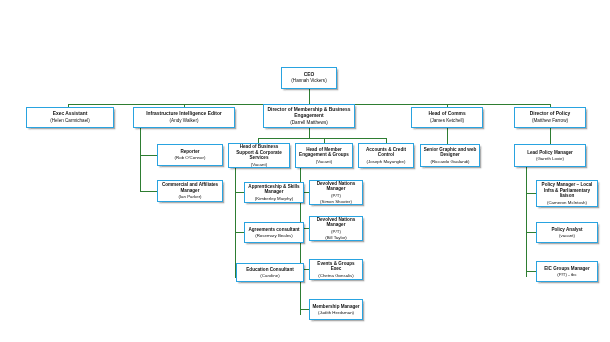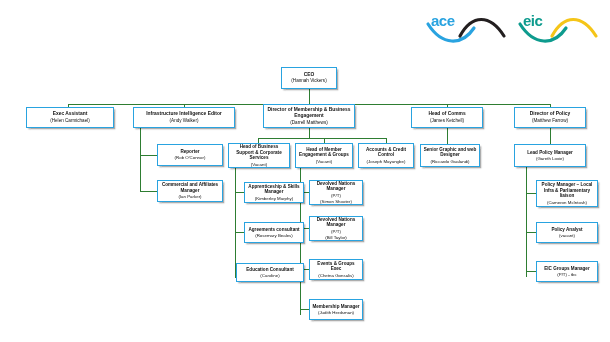--- a/index.html
+++ b/index.html
@@ -102,34 +102,20 @@
   .box.lg .role { font-size: 4.9px; }
   .box.lg .person { font-size: 4.6px; }
 </style>
 </head>
 <body>
 
 <div id="slide">
 
 
   <div id="logos">
-    <div class="logo" id="logo-ace">
-      <span class="logo-word">ace</span>
-      <svg width="86" height="42" viewBox="0 0 86 42">
-        <path d="M4 18 C 18 40, 38 40, 50 22" fill="none" stroke="#29a3e0" stroke-width="3.2" stroke-linecap="round"></path>
-        <path d="M36 30 C 48 8, 66 8, 80 30" fill="none" stroke="#231f20" stroke-width="3.2" stroke-linecap="round"></path>
-      </svg>
-    </div>
-    <div class="logo" id="logo-eic">
-      <span class="logo-word">eic</span>
-      <svg width="86" height="42" viewBox="0 0 86 42">
-        <path d="M4 18 C 18 40, 38 40, 50 22" fill="none" stroke="#0e9b8e" stroke-width="3.2" stroke-linecap="round"></path>
-        <path d="M36 30 C 48 8, 66 8, 80 30" fill="none" stroke="#f5c518" stroke-width="3.2" stroke-linecap="round"></path>
-      </svg>
-    </div>
   </div>
 
   <div class="ln ln-v" style="left:309px; top:89px; height:15px;"></div>
 
   <div class="ln ln-h" style="left:68px; top:103.5px; width:482px;"></div>
 
   <div class="ln ln-v" style="left:68px; top:103.5px; height:4px;"></div>
   <div class="ln ln-v" style="left:184px; top:103.5px; height:4px;"></div>
   <div class="ln ln-v" style="left:309px; top:103.5px; height:4px;"></div>
   <div class="ln ln-v" style="left:447px; top:103.5px; height:4px;"></div>

